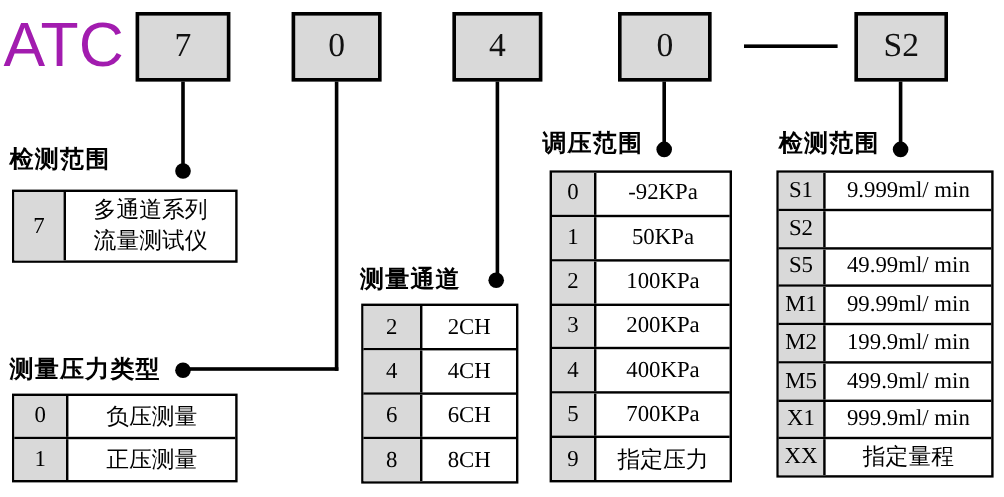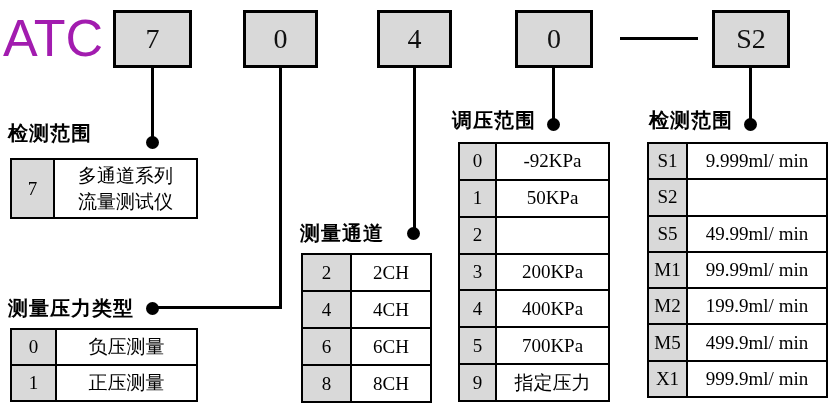--- a/index.html
+++ b/index.html
@@ -134,20 +134,21 @@
     <div class="row">
       <div class="cell code">0</div>
       <div class="cell desc">-92KPa</div>
     </div>
     <div class="row">
       <div class="cell code">1</div>
       <div class="cell desc">50KPa</div>
     </div>
     <div class="row">
       <div class="cell code">2</div>
+      <div class="cell desc">100KPa</div>
     </div>
     <div class="row">
       <div class="cell code">3</div>
       <div class="cell desc">200KPa</div>
     </div>
     <div class="row">
       <div class="cell code">4</div>
       <div class="cell desc">400KPa</div>
     </div>
     <div class="row">
@@ -181,15 +182,19 @@
       <div class="cell desc">199.9ml/ min</div>
     </div>
     <div class="row">
       <div class="cell code">M5</div>
       <div class="cell desc">499.9ml/ min</div>
     </div>
     <div class="row">
       <div class="cell code">X1</div>
       <div class="cell desc">999.9ml/ min</div>
     </div>
+    <div class="row">
+      <div class="cell code">XX</div>
+      <div class="cell desc">指定量程</div>
+    </div>
   </div>
 
 </div>
 
 </body></html>

